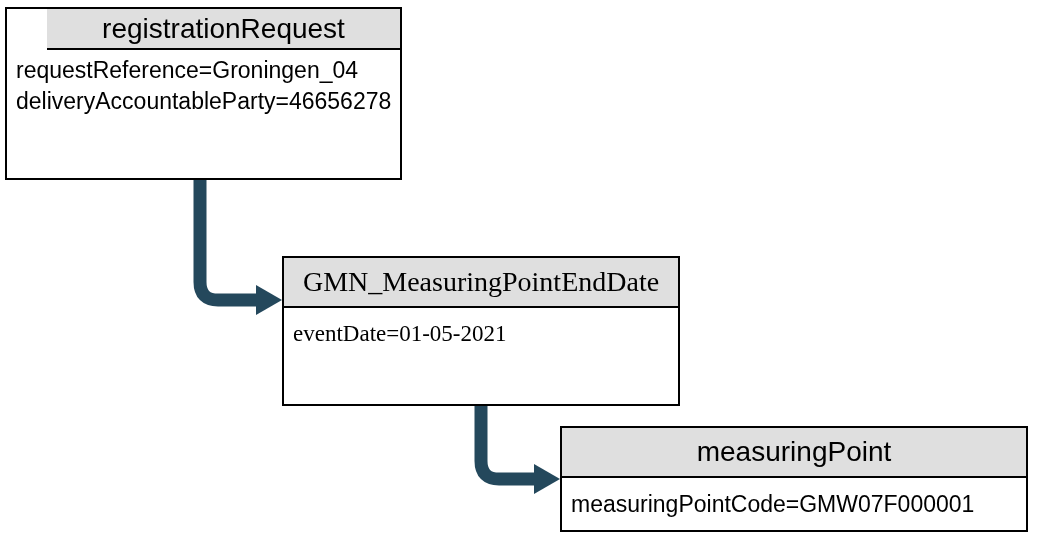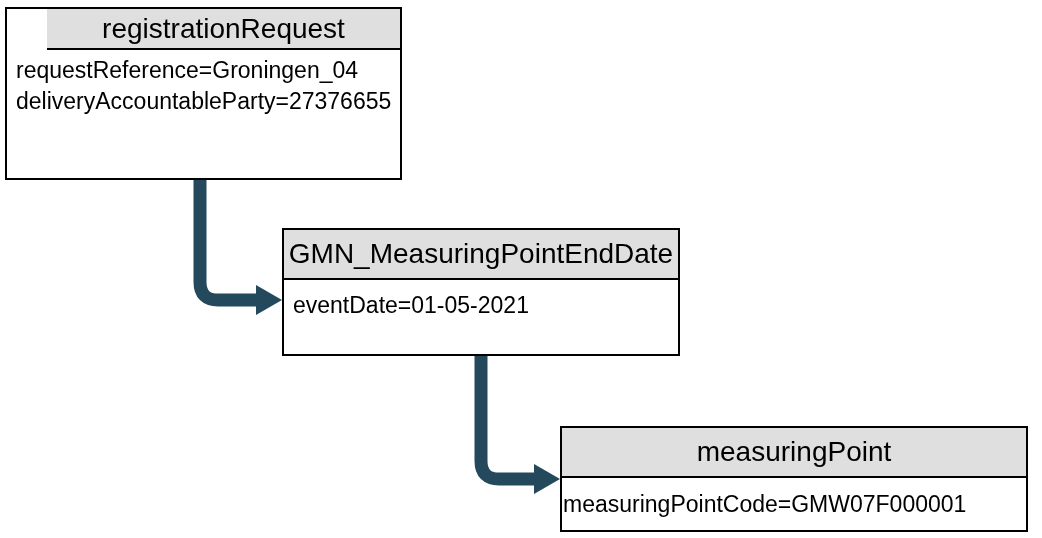--- a/index.html
+++ b/index.html
@@ -58,27 +58,27 @@
   .attr {
     white-space: nowrap;
     overflow: hidden;
   }
 
   
   #node-registration-request { left: 5px; top: 7px; width: 397px; height: 173px; }
   #node-registration-request .hdr { height: 39px; margin-left: 40px; }
   #node-registration-request .body { padding: 5px 0 0 9px; }
 
-  #node-measuring-point-end-date { left: 282px; top: 228px; width: 398px; height: 128px; }
+  #node-measuring-point-end-date { left: 282px; top: 256px; width: 398px; height: 150px; font-family: Liberation Serif, serif; }
   #node-measuring-point-end-date .hdr { height: 48px; }
   #node-measuring-point-end-date .body { padding: 10px 8px 0 9px; }
 
   #node-measuring-point { left: 560px; top: 426px; width: 468px; height: 106px; }
   #node-measuring-point .hdr { height: 48px; }
-  #node-measuring-point .body { padding: 11px 0 0 1px; }
+  #node-measuring-point .body { padding: 11px 0 0 9px; }
 </style>
 </head>
 <body>
 
 <div class="canvas">
 
   <svg class="connectors" viewBox="0 0 1042 538" xmlns="http://www.w3.org/2000/svg">
     <g>
       <path class="conn" d="M 200 176 L 200 282 Q 200 300 218 300 L 258 300"></path>
       <polygon class="connhead" points="256,285 282,300 256,315"></polygon>
@@ -86,21 +86,21 @@
     <g>
       <path class="conn" d="M 481 356 L 481 461 Q 481 479 499 479 L 536 479"></path>
       <polygon class="connhead" points="534,464 560,479 534,494"></polygon>
     </g>
   </svg>
 
   <div class="node" id="node-registration-request">
     <div class="hdr">registrationRequest</div>
     <div class="body">
       <div class="attr">requestReference=Groningen_04</div>
-      <div class="attr">deliveryAccountableParty=27376655</div>
+      <div class="attr">deliveryAccountableParty=46656278</div>
     </div>
   </div>
 
   <div class="node" id="node-measuring-point-end-date">
     <div class="hdr">GMN_MeasuringPointEndDate</div>
     <div class="body">
       <div class="attr">eventDate=01-05-2021</div>
     </div>
   </div>
 

